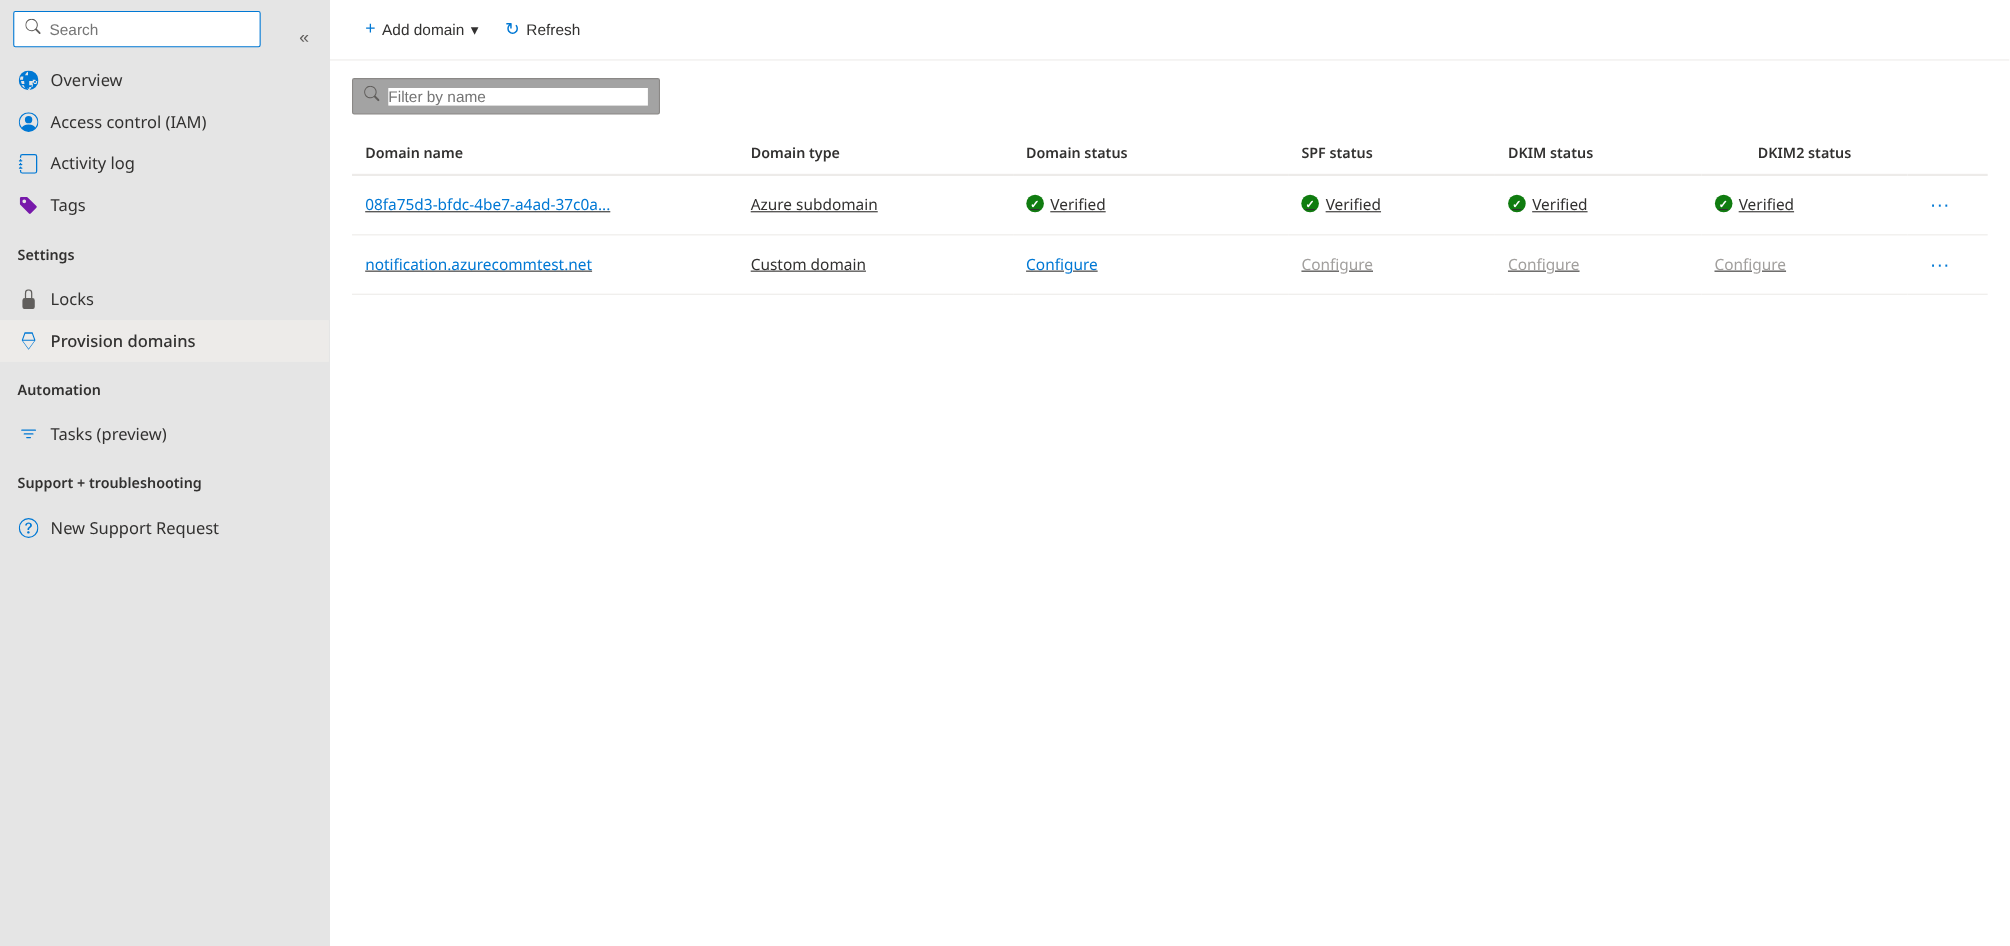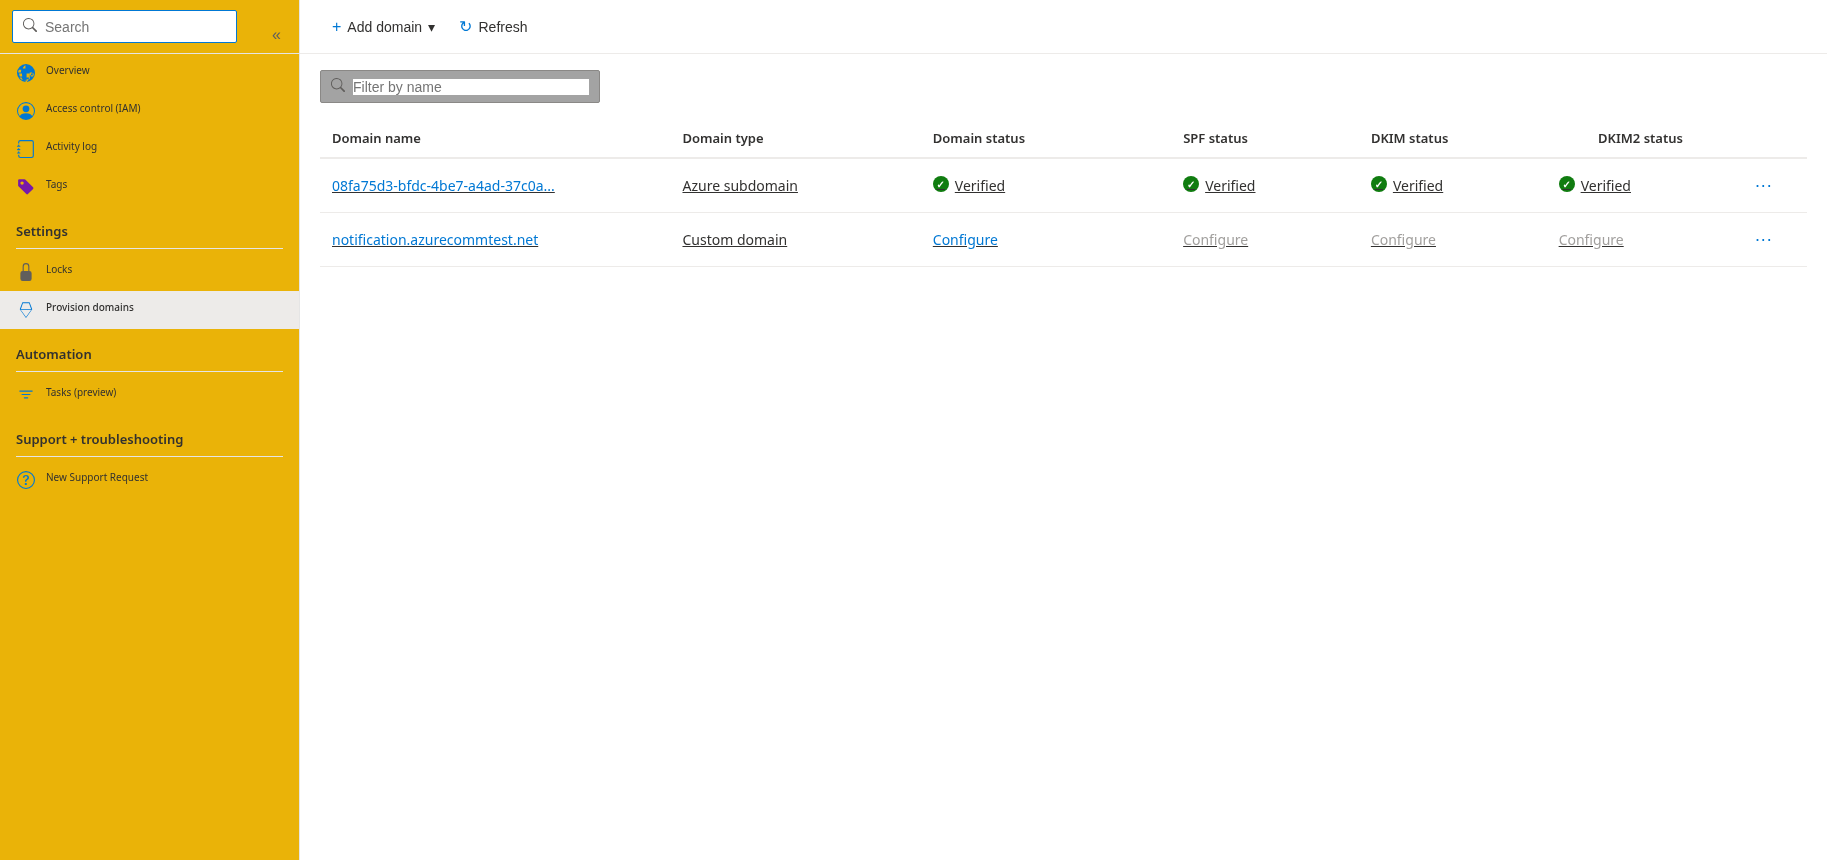--- a/index.html
+++ b/index.html
@@ -2,21 +2,21 @@
 <html><head>
   <meta charset="utf-8">
   <style>
     * { box-sizing: border-box; margin: 0; padding: 0; }
     body { font-family: 'Segoe UI', system-ui, sans-serif; font-size: 14px; background: #fff; display: flex; height: 100vh; overflow: hidden; }
 
     
     .sidebar {
       width: 300px;
       min-width: 300px;
-      background: #eab308;
+      background: #e5e5e5;
       border-right: 1px solid #e5e5e5;
       display: flex;
       flex-direction: column;
       height: 100%;
       overflow-y: auto;
       padding-bottom: 20px;
     }
 
     .search-container {
       padding: 10px 12px;
@@ -58,27 +58,27 @@
     }
 
     .search-row {
       position: relative;
       display: flex;
       align-items: center;
     }
 
     .nav-item {
       display: flex;
-      align-items: flex-start;
+      align-items: flex-end;
       gap: 10px;
       padding: 9px 16px;
       cursor: pointer;
       color: #323130;
       text-decoration: none;
-      font-size: 10px;
+      font-size: 15px;
     }
 
     .nav-item.active {
       background: #edebe9;
       font-weight: 500;
     }
 
     .nav-icon {
       width: 20px;
       height: 20px;

